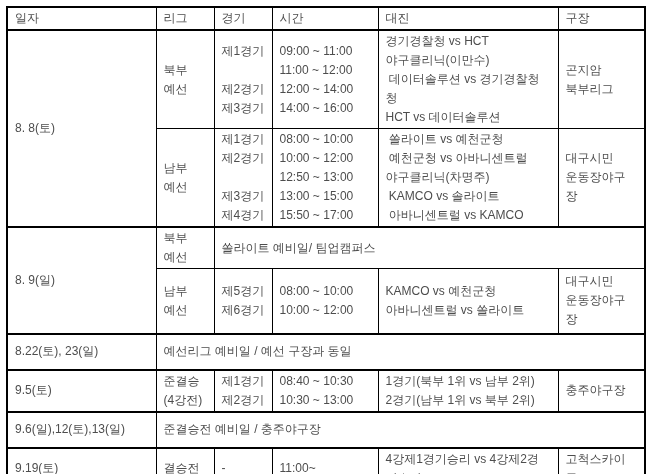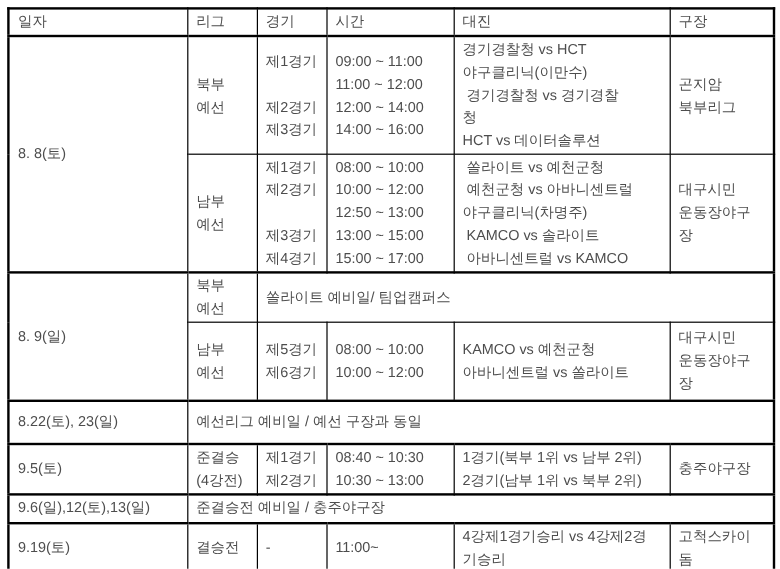--- a/index.html
+++ b/index.html
@@ -30,21 +30,21 @@
     overflow: hidden;
   }
   tr.thick th, tr.thick td { border-top-width: 2px; }
   tr.h-head   { height: 22px; border-radius: 10px; }
   tr.h-a8n    { height: 92px; }
   tr.h-a8s    { height: 97px; }
   tr.h-a9n    { height: 31px; }
   tr.h-a9s    { height: 65px; }
   tr.h-a22    { height: 36px; margin-top: 15px; }
   tr.h-s5     { height: 33px; }
-  tr.h-s6     { height: 24px; margin-left: 11px; }
+  tr.h-s6     { height: 36px; margin-left: 11px; }
   tr.h-s19    { height: 38px; }
   .line { min-height: 19px; white-space: pre; }
   td.date-col { white-space: pre; }
 </style>
 </head>
 <body>
 
 <div class="page" style="--border: #000000; --text: #4d4d4d; --bg: #ffffff;">
   <table class="sched">
     <colgroup>
@@ -80,21 +80,21 @@
           </td>
         <td>
             <div class="line">09:00 ~ 11:00</div>
             <div class="line">11:00 ~ 12:00</div>
             <div class="line">12:00 ~ 14:00</div>
             <div class="line">14:00 ~ 16:00</div>
           </td>
         <td>
             <div class="line">경기경찰청 vs HCT</div>
             <div class="line">야구클리닉(이만수)</div>
-            <div class="line"> 경기경찰청 vs 경기경찰</div>
+            <div class="line"> 데이터솔루션 vs 경기경찰청</div>
             <div class="line">청</div>
             <div class="line">HCT vs 데이터솔루션</div>
           </td>
         <td>
             <div class="line">곤지암</div>
             <div class="line">북부리그</div>
           </td>
       </tr>
       <tr class="h-a8s">
         <td>
@@ -106,21 +106,21 @@
             <div class="line">제2경기</div>
             <div class="line"></div>
             <div class="line">제3경기</div>
             <div class="line">제4경기</div>
           </td>
         <td>
             <div class="line">08:00 ~ 10:00</div>
             <div class="line">10:00 ~ 12:00</div>
             <div class="line">12:50 ~ 13:00</div>
             <div class="line">13:00 ~ 15:00</div>
-            <div class="line">15:00 ~ 17:00</div>
+            <div class="line">15:50 ~ 17:00</div>
           </td>
         <td>
             <div class="line"> 쏠라이트 vs 예천군청</div>
             <div class="line"> 예천군청 vs 아바니센트럴</div>
             <div class="line">야구클리닉(차명주)</div>
             <div class="line"> KAMCO vs 솔라이트</div>
             <div class="line"> 아바니센트럴 vs KAMCO</div>
           </td>
         <td>
             <div class="line">대구시민</div>

